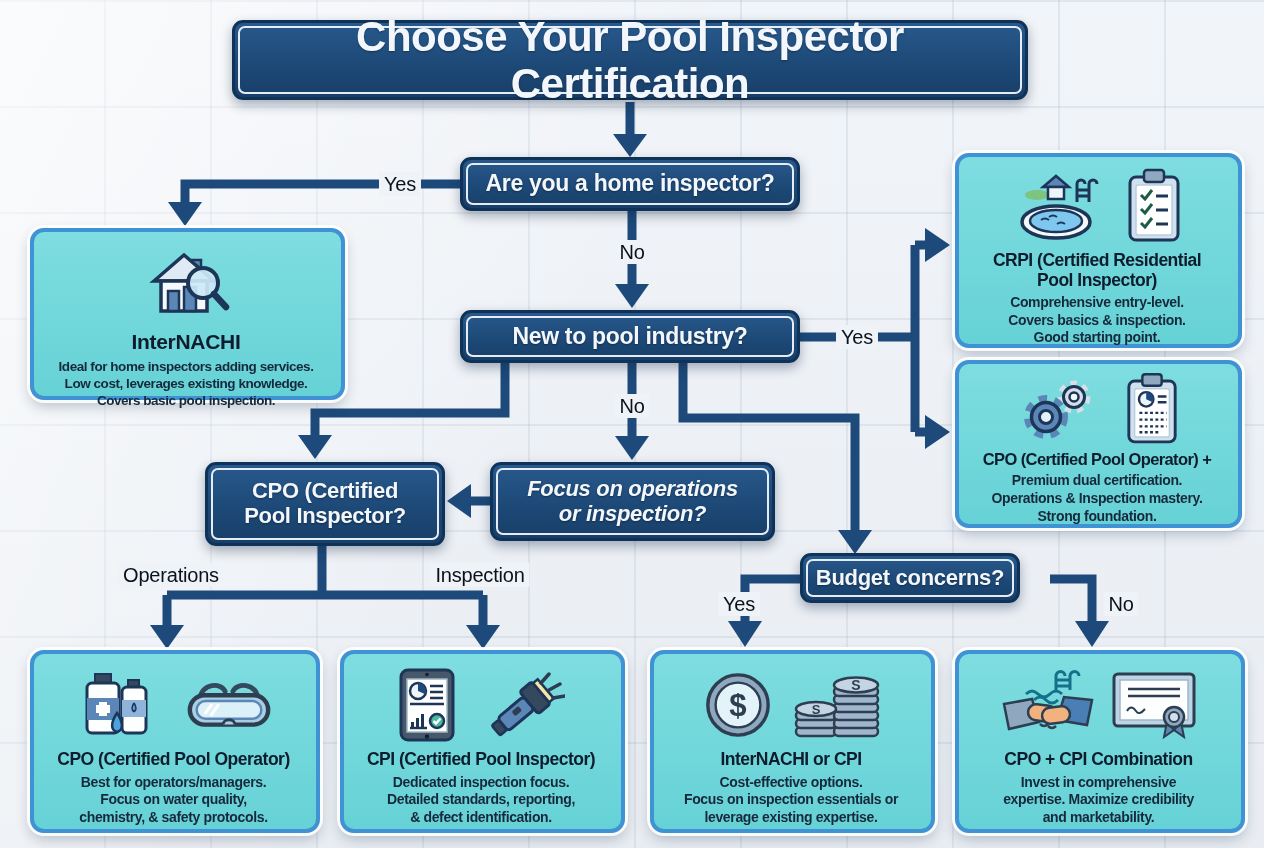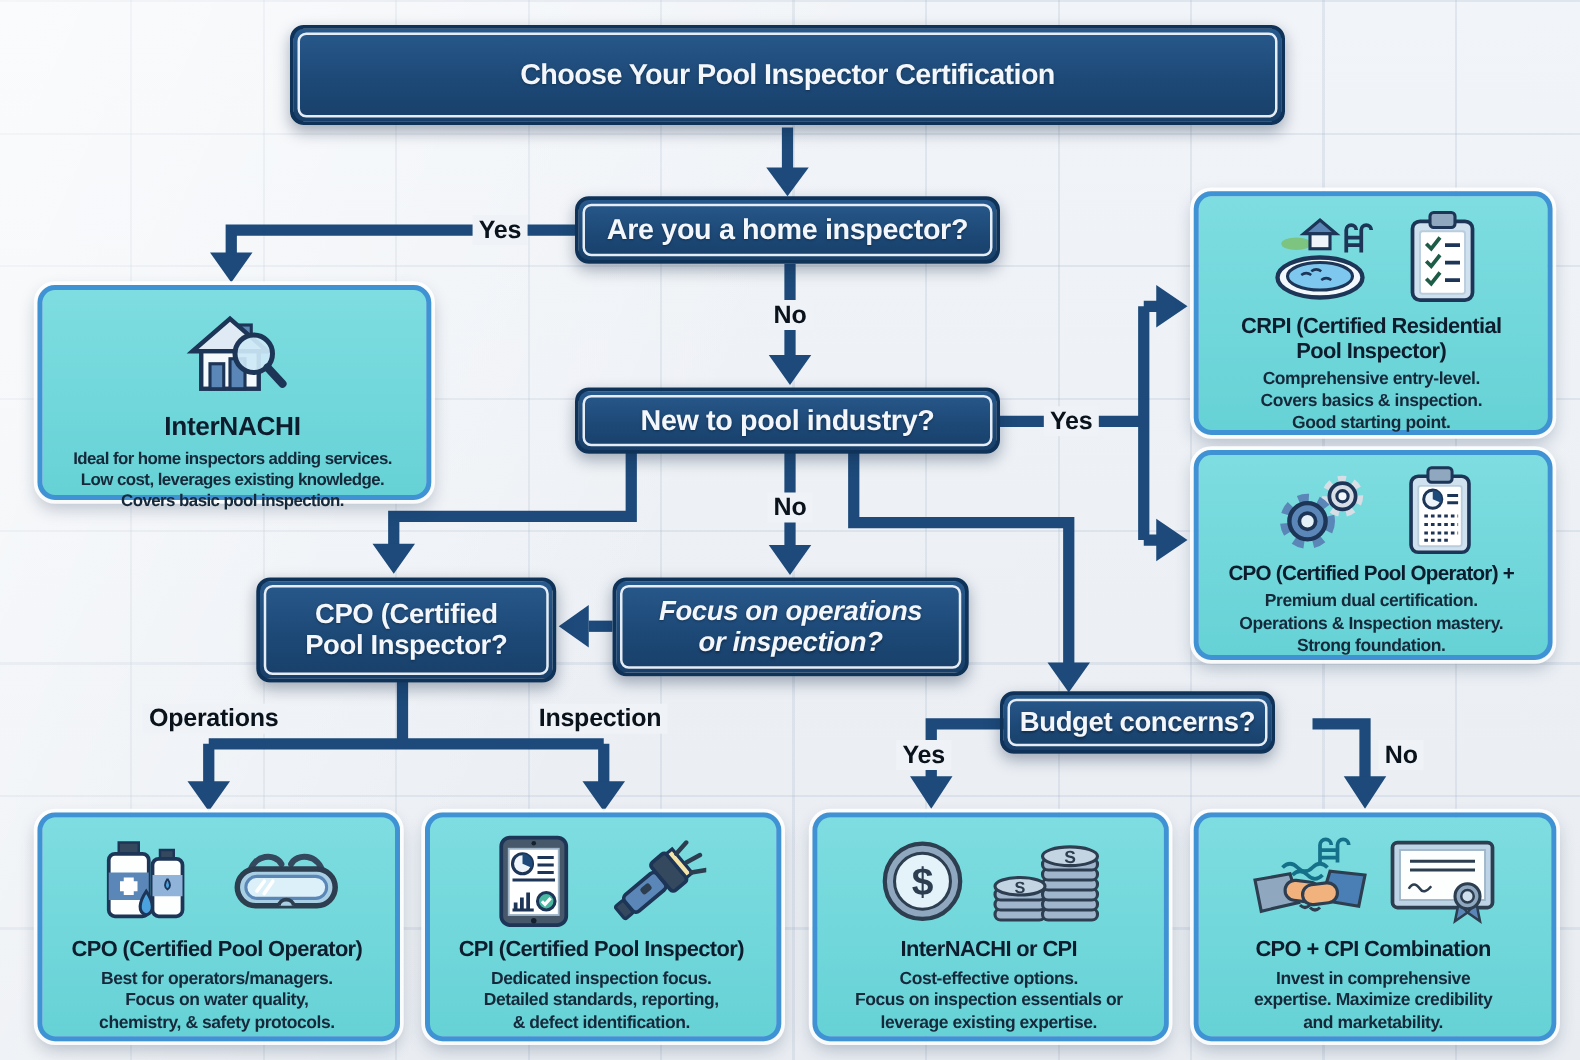--- a/index.html
+++ b/index.html
@@ -15,41 +15,41 @@
   .node,.outcome,.edge-label{position:absolute;box-sizing:border-box;}
   
   .node{
     z-index:2;border-radius:11px;border:3px solid #0f3258;
     background:linear-gradient(180deg,#28598c 0%,#1d4977 55%,#183f69 100%);
     box-shadow:0 5px 12px rgba(15,35,65,.35);
     display:flex;align-items:center;justify-content:center;
   }
   .node::after{content:"";position:absolute;inset:3px;border:2.5px solid rgba(240,246,252,.95);border-radius:7px;pointer-events:none;}
   .node-text{color:#f3f7fb;font-weight:bold;text-align:center;white-space:pre-line;line-height:1.12;letter-spacing:-.3px;text-shadow:0 1px 2px rgba(0,0,0,.35);}
-  .title-box .node-text{font-size:23px;letter-spacing:-.5px;}
+  .title-box .node-text{font-size:42px;letter-spacing:-.5px;}
   .q-lg .node-text{font-size:23px;}
   .q-md .node-text{font-size:22px;}
   
   .outcome{
     z-index:2;border-radius:14px;border:4px solid #3f92d4;
     background:linear-gradient(180deg,#7edde0 0%,#66d2d6 100%);
     box-shadow:0 0 0 3px rgba(255,255,255,.9),0 6px 14px rgba(20,45,80,.28);
     display:flex;flex-direction:column;align-items:center;justify-content:space-between;
     padding:10px 8px 8px 5px;
   }
   .icons-row{display:flex;align-items:center;justify-content:center;gap:18px;flex:0 0 auto;}
   .outcome-title{font-weight:bold;color:#0d1d2e;text-align:center;white-space:pre-line;line-height:1.12;letter-spacing:-.5px;font-size:17.5px;margin-top:4px;}
   .outcome-title.t-lg{font-size:21px;letter-spacing:-.3px;}
   .outcome-title.t-sm{font-size:16.5px;letter-spacing:-.6px;}
   .outcome-body{font-weight:bold;color:#16293b;text-align:center;white-space:pre-line;line-height:1.26;font-size:14px;letter-spacing:-.35px;margin-top:4px;}
   .outcome-body.b-sm{font-size:13.5px;letter-spacing:-.45px;}
   
   .edge-label{
     z-index:3;transform:translate(-50%,-50%);
-    font-weight:bold;font-size:20px;color:#0a121c;line-height:1;
+    font-weight:normal;font-size:20px;color:#0a121c;line-height:1;
     background:#eff2f6;padding:2px 5px;letter-spacing:-.2px;
   }
 </style>
 </head>
 <body>
 
 <div class="stage">
 
   <svg class="connectors" width="1264" height="848" viewBox="0 0 1264 848">
     <g fill="none" stroke="#1d4a7a" stroke-width="9" stroke-linejoin="miter">

